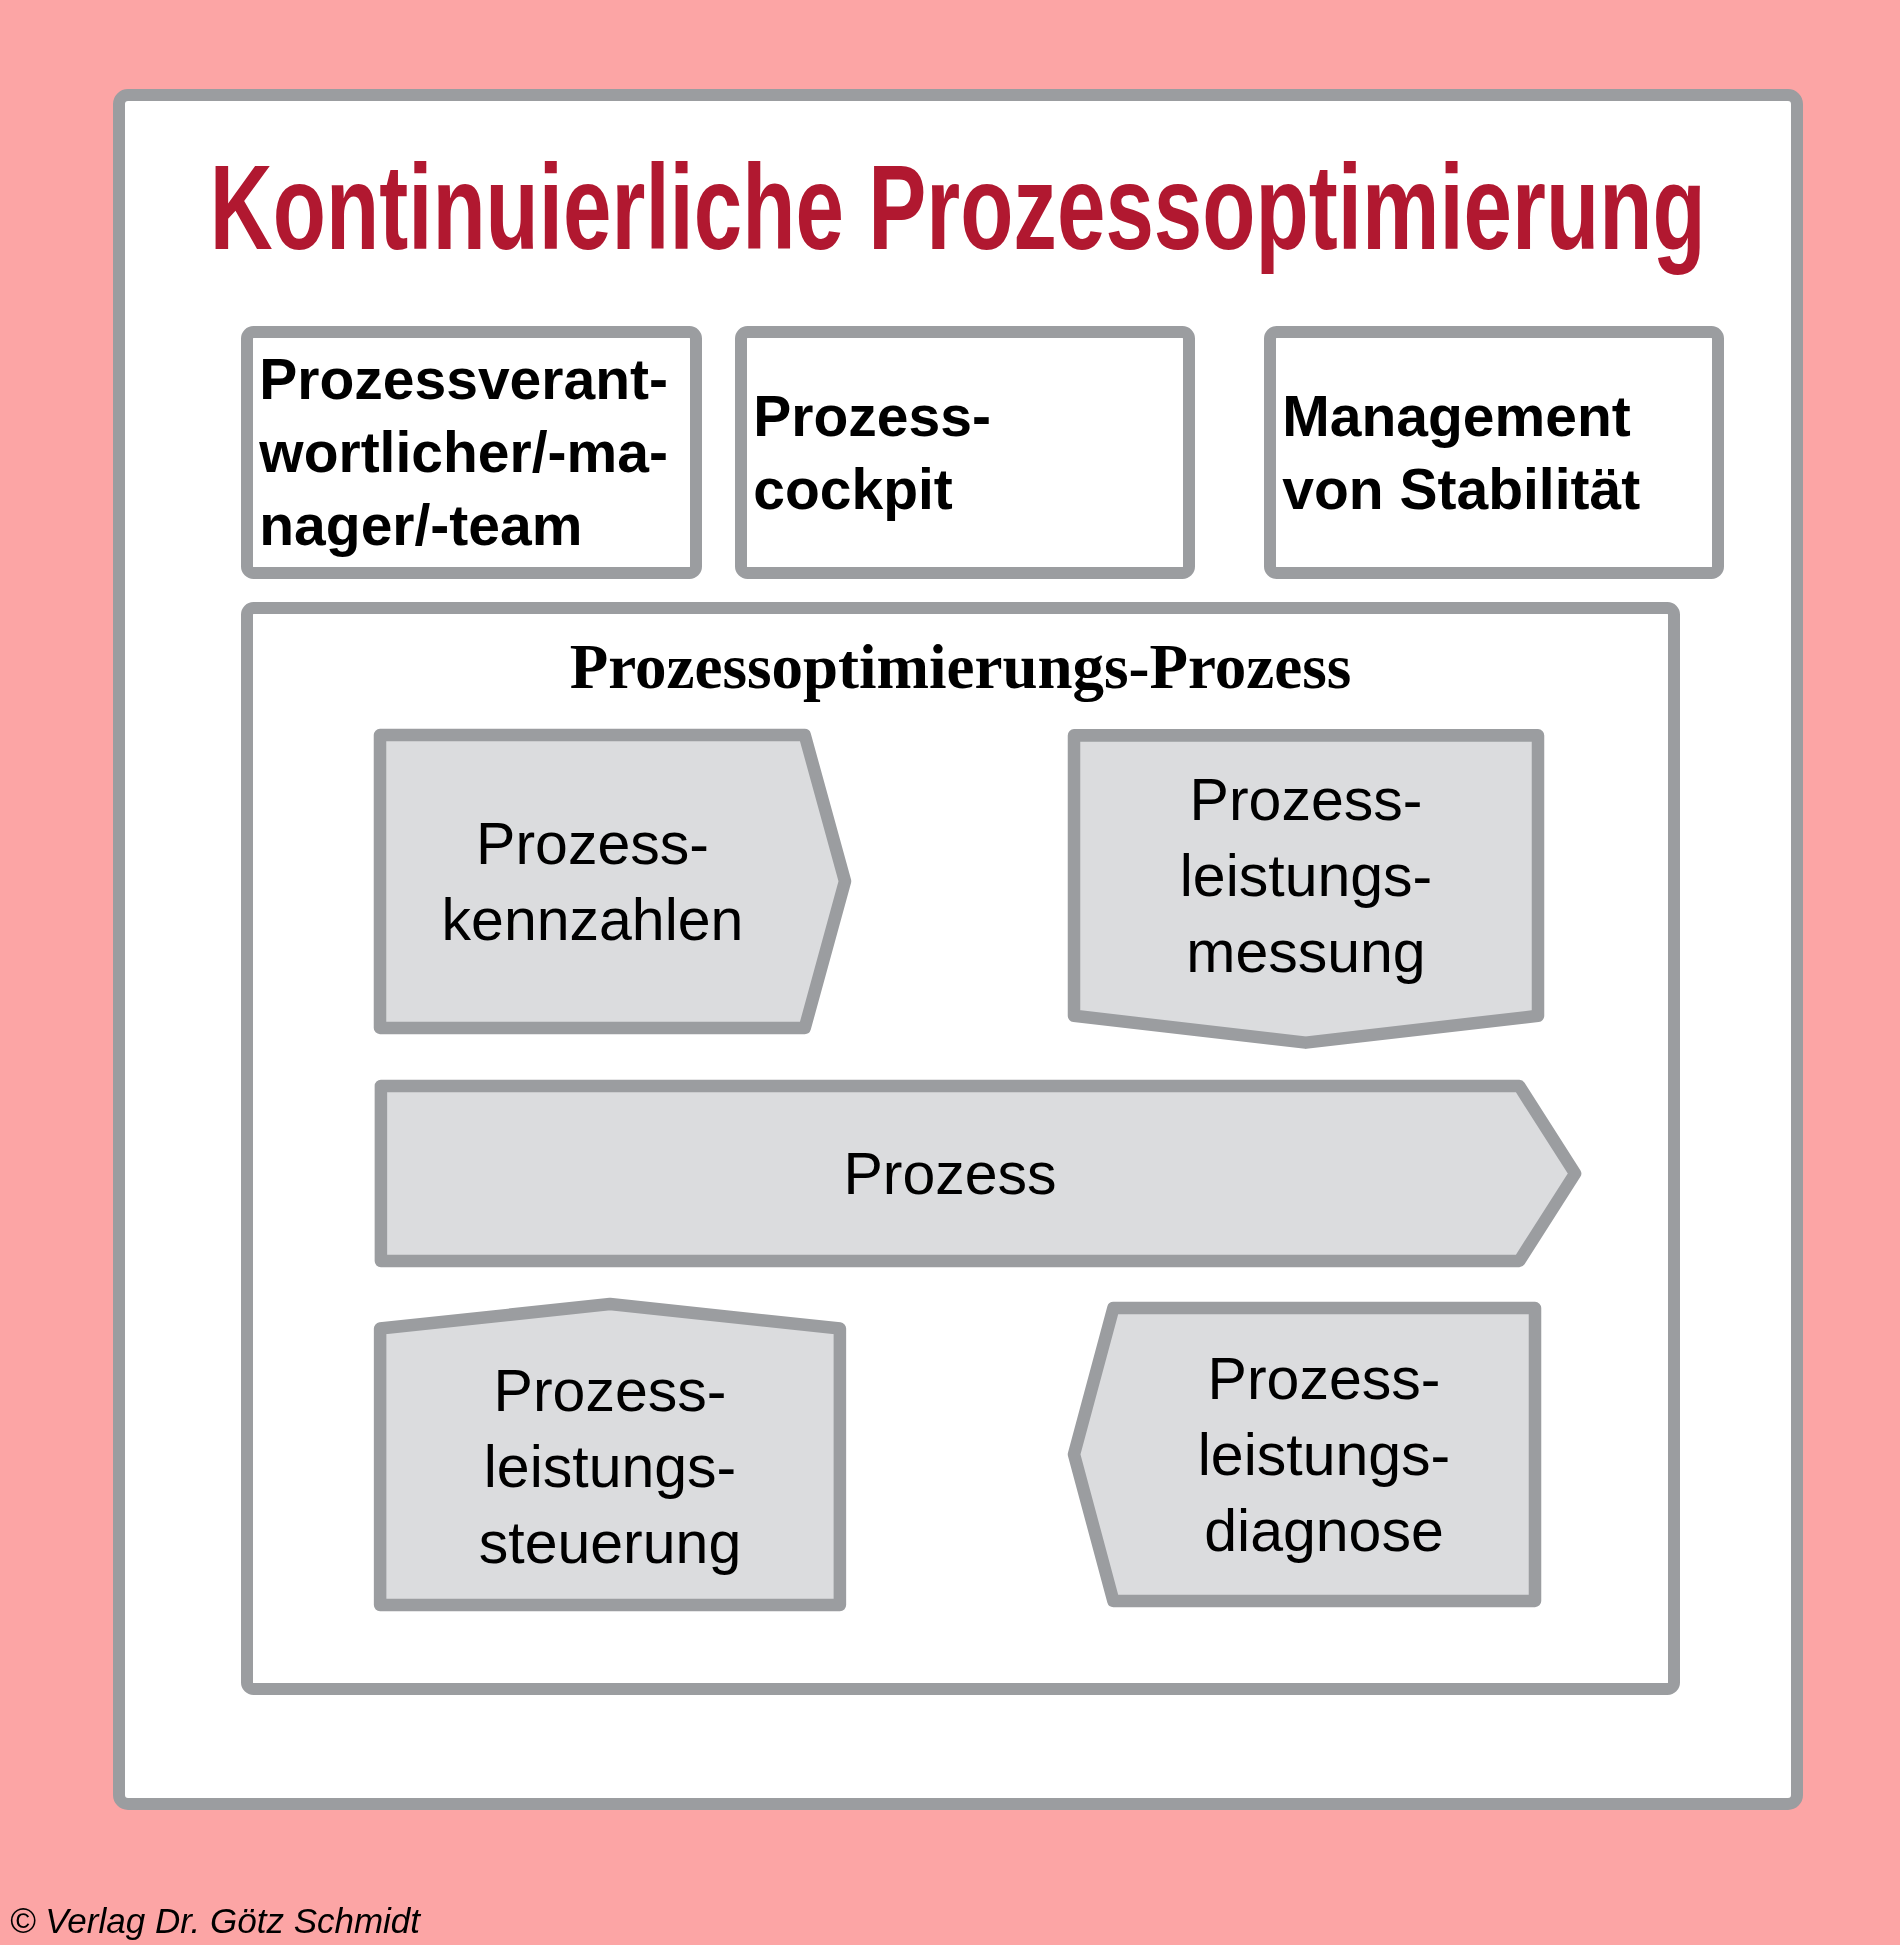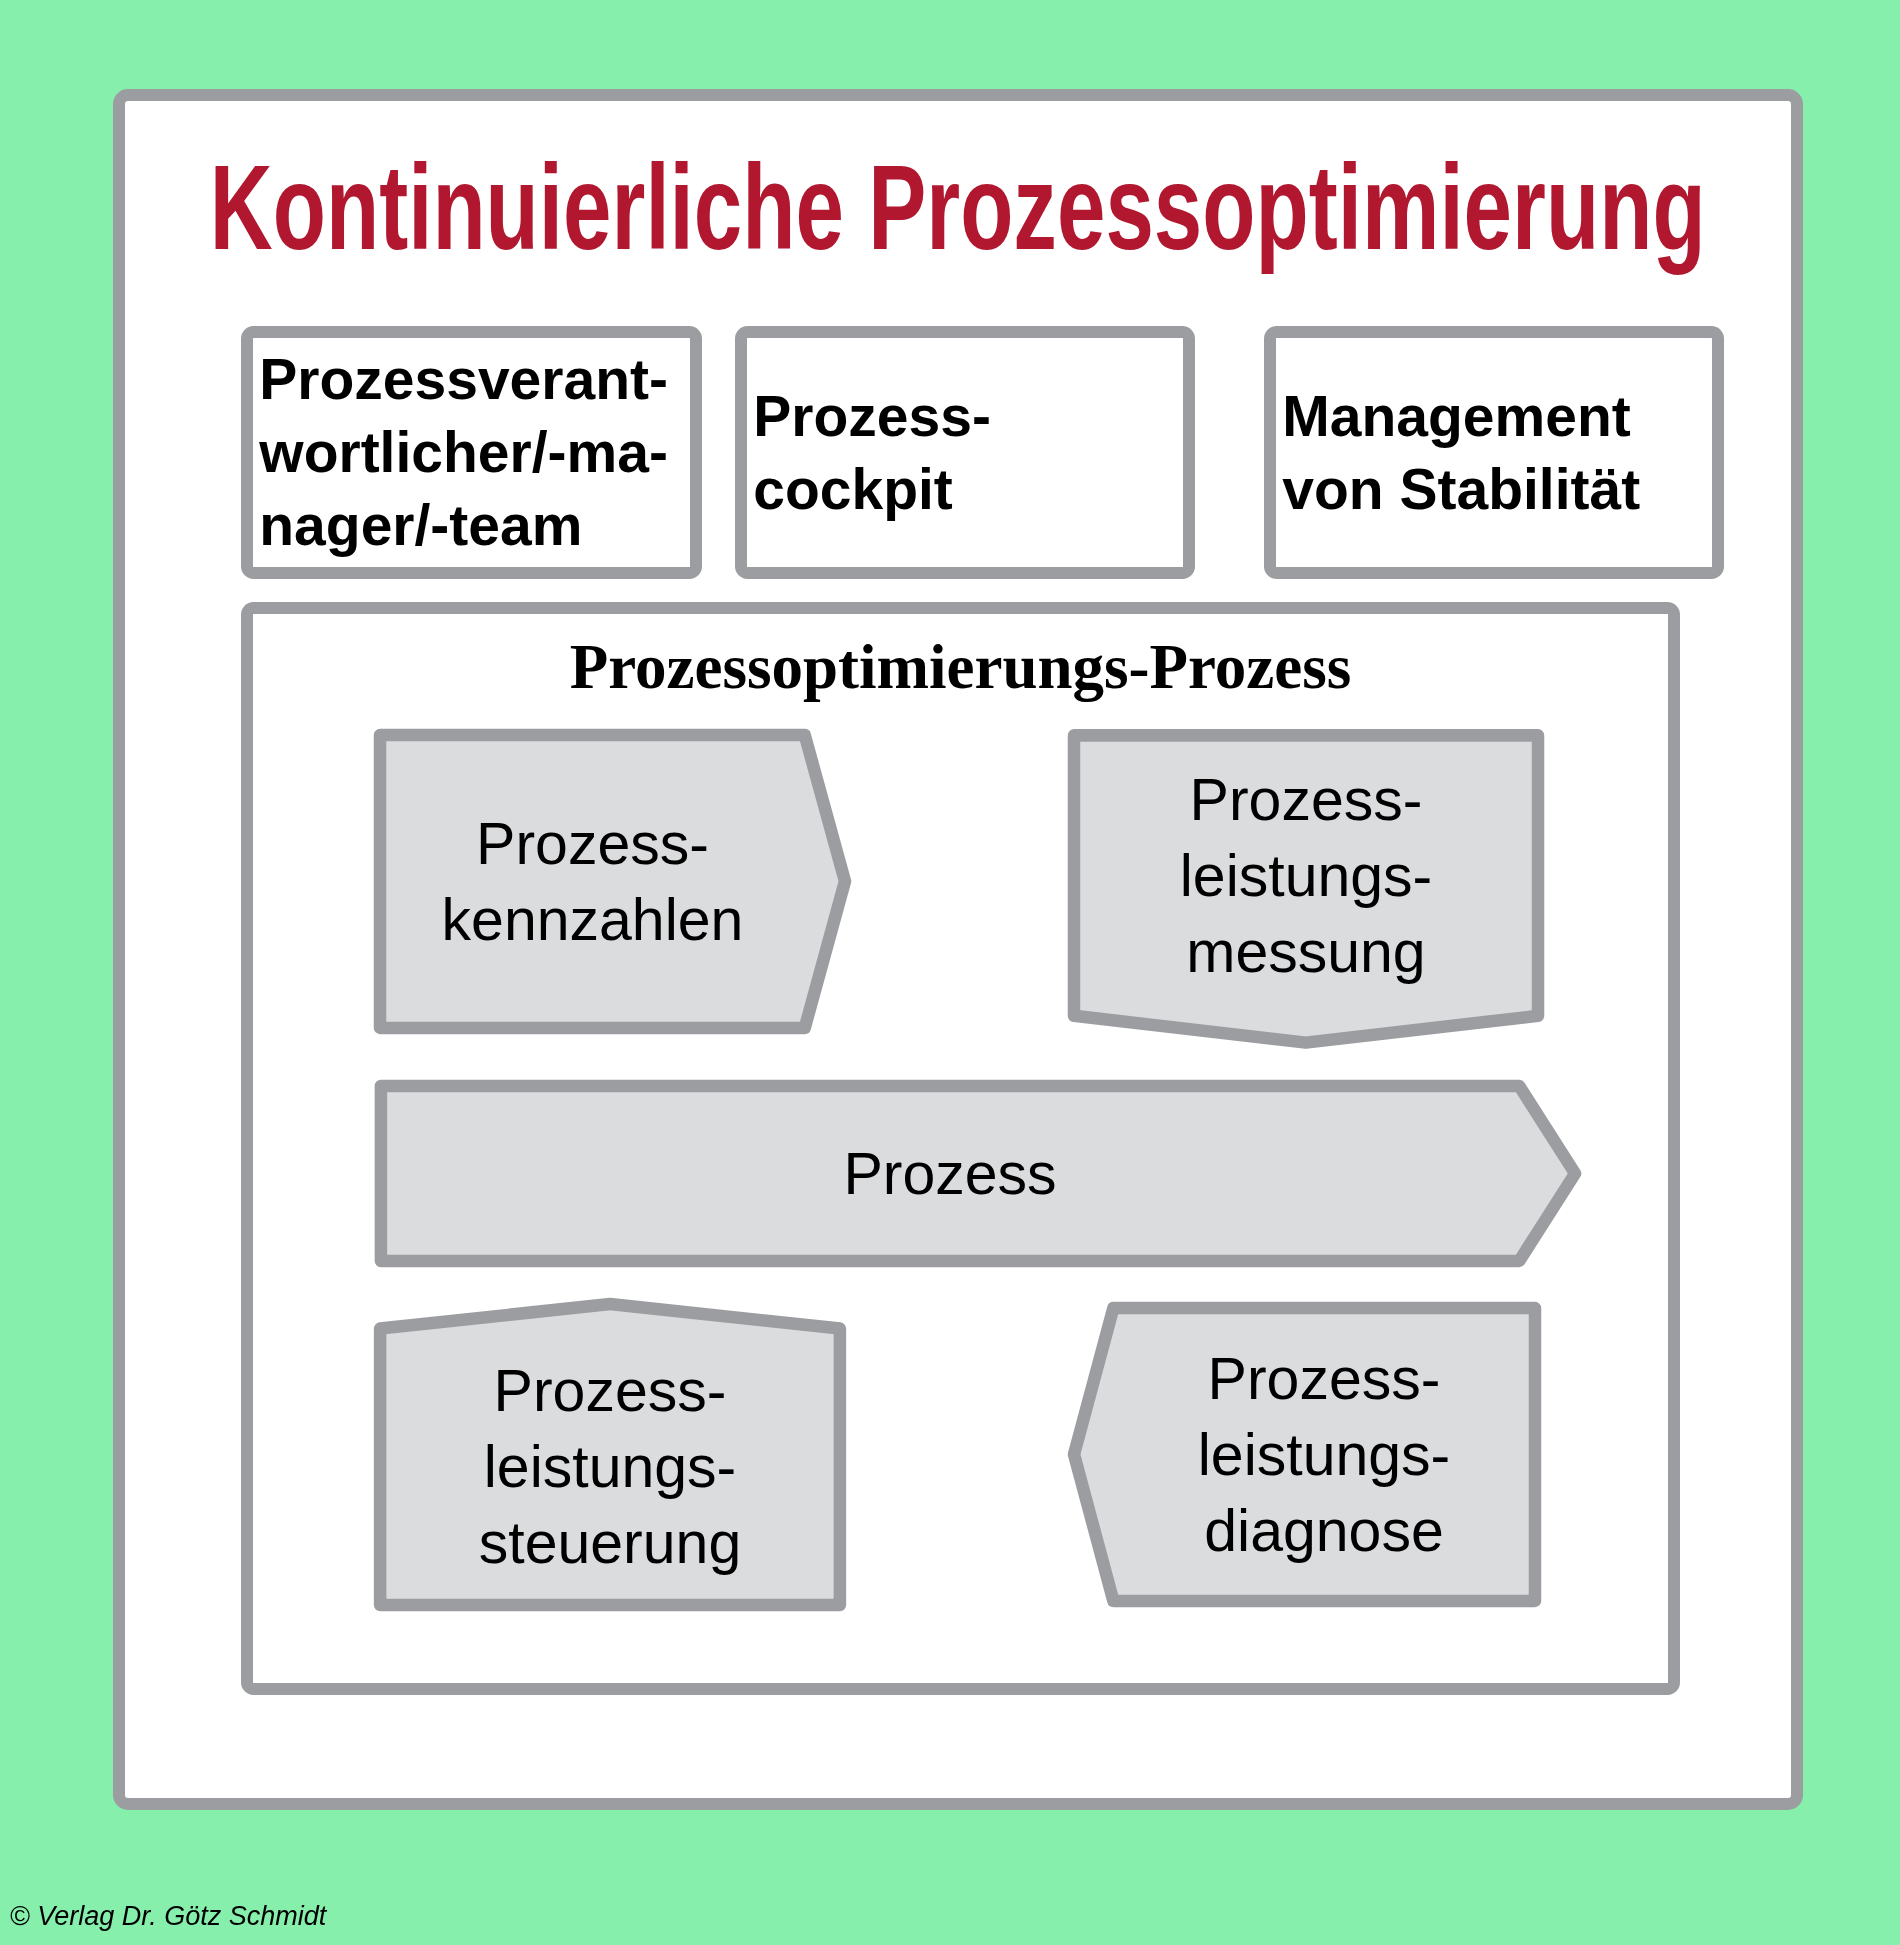--- a/index.html
+++ b/index.html
@@ -5,21 +5,21 @@
   html, body {
     margin: 0;
     padding: 0;
     background: #ffffff;
     font-family: "Liberation Sans", sans-serif;
   }
   #canvas {
     position: relative;
     width: 1901px;
     height: 1946px;
-    background: #86efac;
+    background: #fca5a5;
     overflow: hidden;
   }
   .abs { position: absolute; }
 
   
   #outer-box {
     left: 113px; top: 89px;
     width: 1690px; height: 1721px;
     border: 12.5px solid #9b9da0;
     border-radius: 15px;
@@ -114,21 +114,21 @@
   .poly {
     fill: #dbdcde;
     stroke: #9b9da0;
     stroke-width: 28px;
     stroke-linejoin: round;
   }
 
   
   #copyright {
     left: 9.8px; top: 1901px;
-    font-size: 27px;
+    font-size: 35px;
     font-style: italic;
     color: #000000;
     white-space: nowrap;
   }
 </style>
 </head>
 <body>
 
 <div id="canvas">
 

